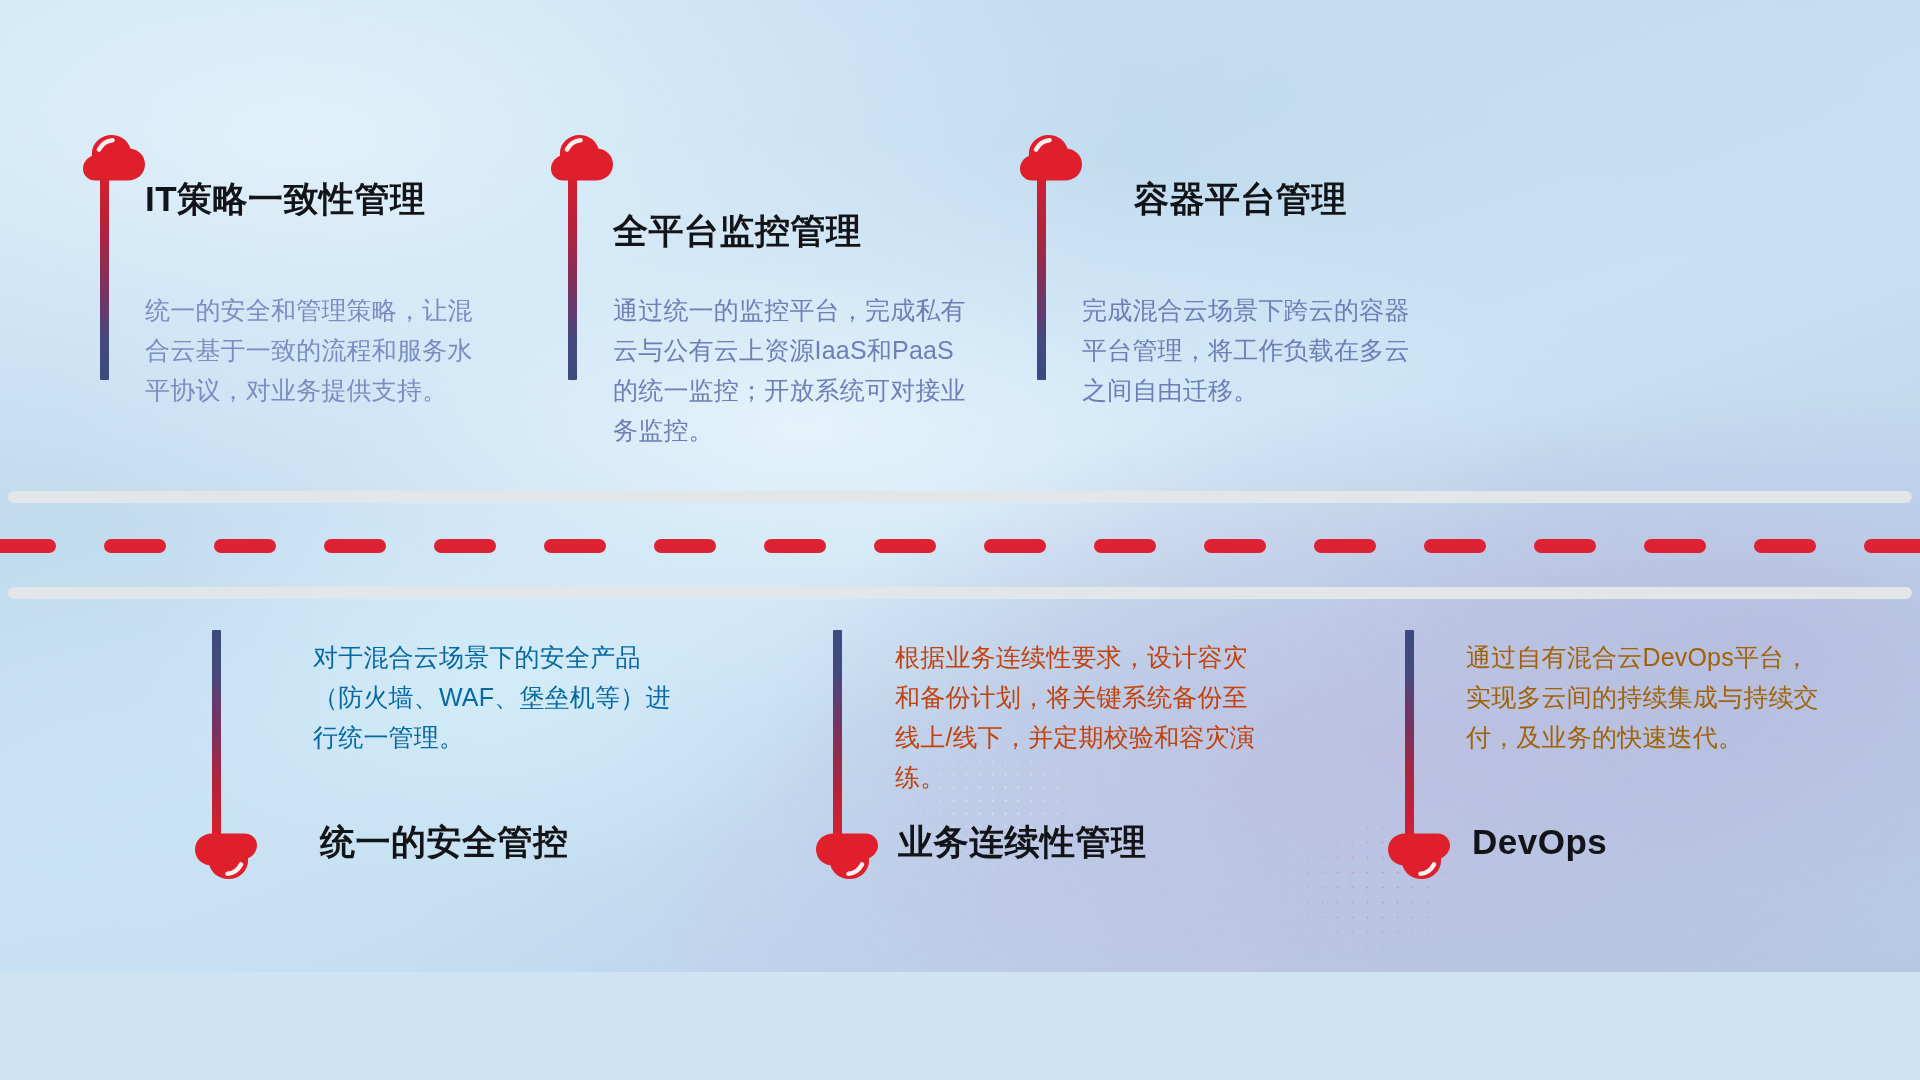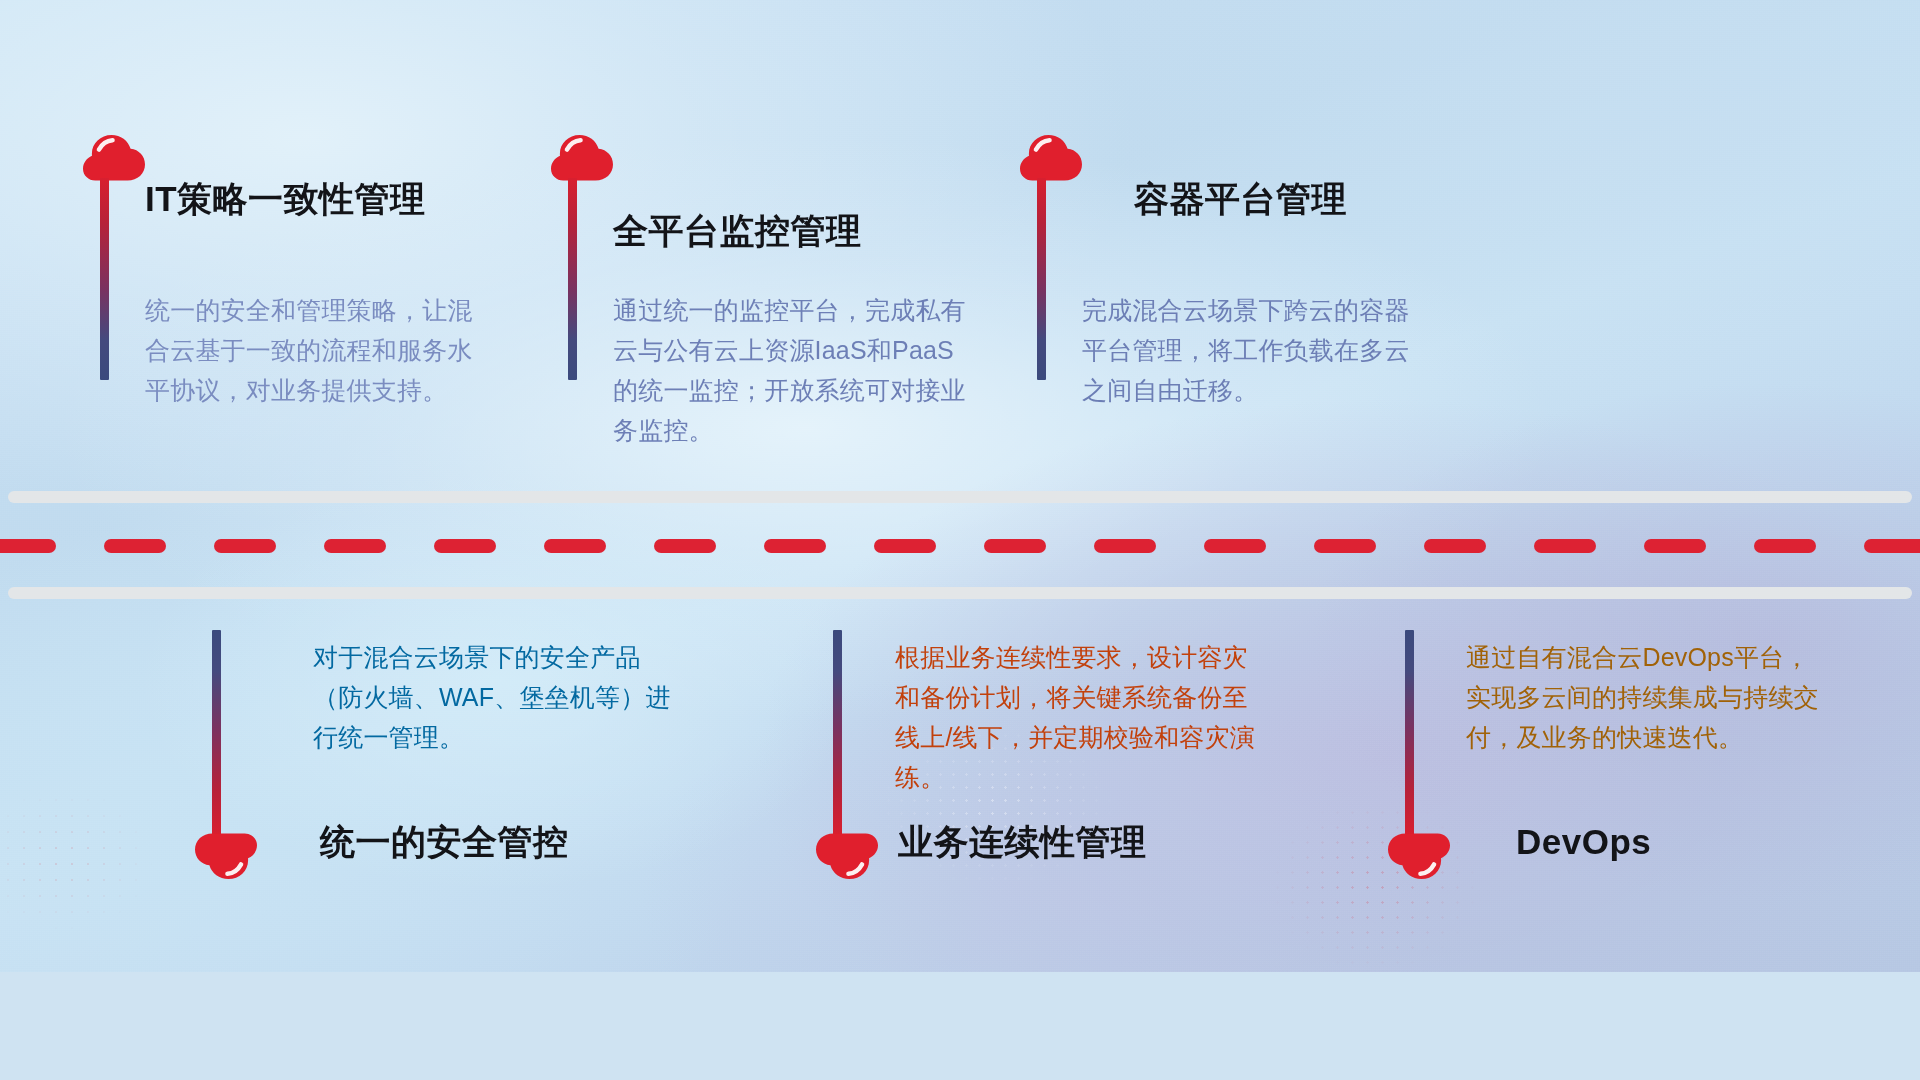--- a/index.html
+++ b/index.html
@@ -290,21 +290,21 @@
     <div class="cloud-icon" style="left:816px; top:833px; transform:rotate(180deg);">
       <svg viewBox="0 0 62 46" xmlns="http://www.w3.org/2000/svg">
         <path d="M44.5 45.5 C54.7 45.5 62 38.6 62 29.5 C62 21.2 55.9 14.6 47.6 13.8 C45.3 5.7 37.6 0 28.6 0 C17.6 0 8.9 8.2 8.9 18.6 C8.9 19.3 8.9 20 9.0 20.7 C3.7 22.9 0 27.9 0 33.7 C0 40.3 5.4 45.5 12.3 45.5 Z" fill="#e01f2d"></path>
         <path d="M16.0 14.5 C19.0 9.0 24.0 5.6 29.5 5.2" stroke="#ffffff" stroke-width="4.6" stroke-linecap="round" fill="none" opacity="0.93"></path>
       </svg>
     </div>
   </div>
 
   <div class="item">
     <div class="body-text tone-f" style="left:1466px; top:637px; width:360px;">通过自有混合云DevOps平台，实现多云间的持续集成与持续交付，及业务的快速迭代。</div>
-    <div class="heading" style="left:1516px; top:821px;">DevOps</div>
+    <div class="heading" style="left:1472px; top:821px;">DevOps</div>
     <div class="stem up" style="left:1405px; top:630px; height:205px;"></div>
     <div class="cloud-icon" style="left:1388px; top:833px; transform:rotate(180deg);">
       <svg viewBox="0 0 62 46" xmlns="http://www.w3.org/2000/svg">
         <path d="M44.5 45.5 C54.7 45.5 62 38.6 62 29.5 C62 21.2 55.9 14.6 47.6 13.8 C45.3 5.7 37.6 0 28.6 0 C17.6 0 8.9 8.2 8.9 18.6 C8.9 19.3 8.9 20 9.0 20.7 C3.7 22.9 0 27.9 0 33.7 C0 40.3 5.4 45.5 12.3 45.5 Z" fill="#e01f2d"></path>
         <path d="M16.0 14.5 C19.0 9.0 24.0 5.6 29.5 5.2" stroke="#ffffff" stroke-width="4.6" stroke-linecap="round" fill="none" opacity="0.93"></path>
       </svg>
     </div>
   </div>
 
 </div>

